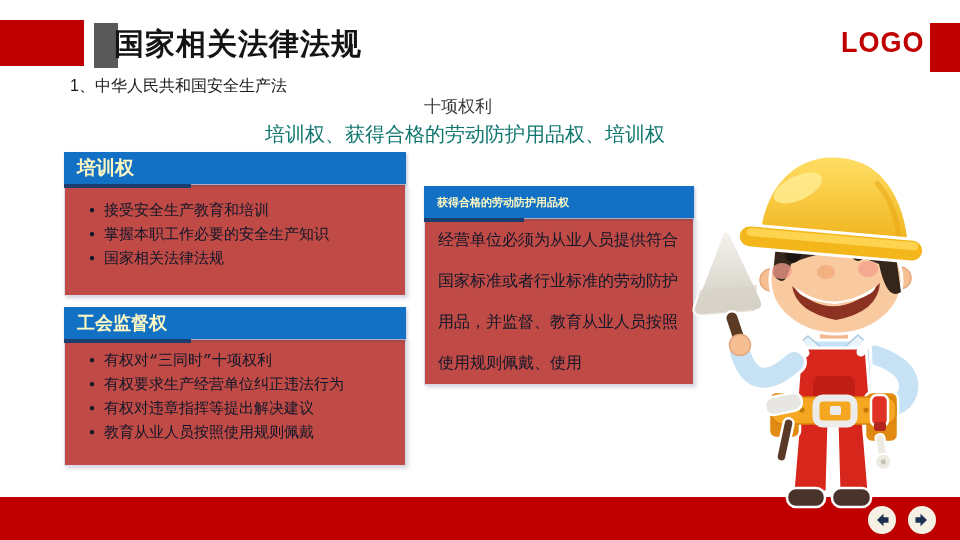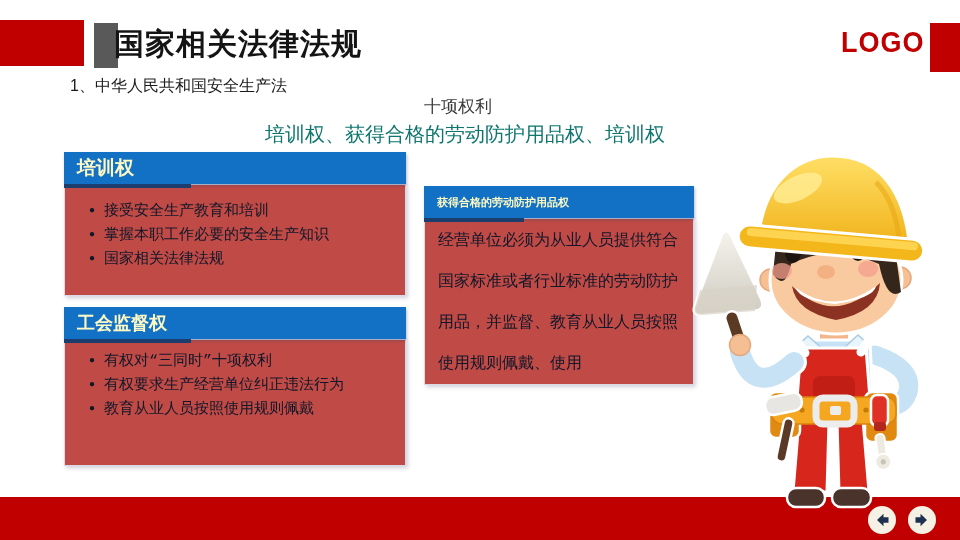--- a/index.html
+++ b/index.html
@@ -84,20 +84,21 @@
     </ul>
   </div>
 </div>
 
 <div class="panel" id="panel-union">
   <div class="panel-header">工会监督权</div>
   <div class="panel-body">
     <ul class="bullets">
       <li>有权对“三同时”十项权利</li>
       <li>有权要求生产经营单位纠正违法行为</li>
+      <li>有权对违章指挥等提出解决建议</li>
       <li>教育从业人员按照使用规则佩戴</li>
     </ul>
   </div>
 </div>
 
 <div class="panel" id="panel-ppe">
   <div class="panel-header">获得合格的劳动防护用品权</div>
   <div class="panel-body">经营单位必须为从业人员提供符合国家标准或者行业标准的劳动防护用品，并监督、教育从业人员按照使用规则佩戴、使用</div>
 </div>
 

